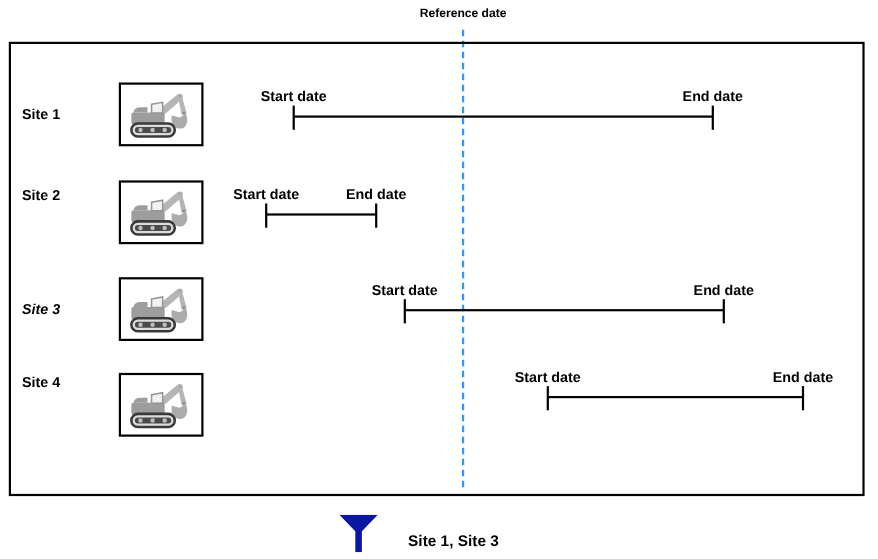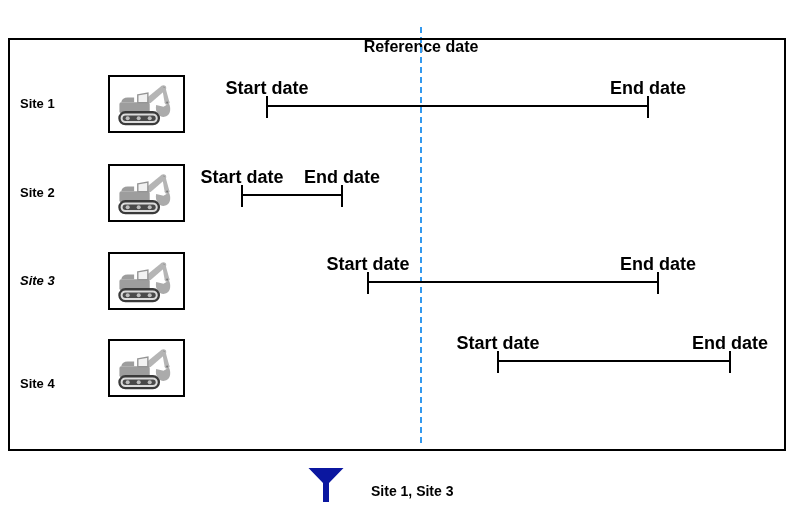--- a/index.html
+++ b/index.html
@@ -8,24 +8,23 @@
     position: relative;
     width: 798px;
     height: 508px;
     background: #ffffff;
     overflow: hidden;
   }
   .ref-label {
     position: absolute;
     left: 346px; top: 4px; width: 150px;
     text-align: center;
-    font-size: 16px; font-weight: bold;
+    font-size: 11px; font-weight: bold;
     line-height: 16px;
     white-space: nowrap;
-    margin-top: 35px;
   }
   .ref-line {
     position: absolute;
     top: 27px; height: 416px; width: 0;
     border-left: 2px dashed #3399ee;
   }
   .frame {
     position: absolute;
     left: 8px; top: 38px; width: 778px; height: 413px;
     border: 2px solid #000;
@@ -48,21 +47,21 @@
     background: #fff;
     display: flex; align-items: center; justify-content: center;
   }
   .excavator { width: 67px; height: 50px; display: block; }
   .hline { position: absolute; height: 2px; background: #000; }
   .tick { position: absolute; width: 2px; height: 22px; background: #000; }
   .tick-label {
     position: absolute;
     width: 90px;
     text-align: center;
-    font-size: 18px; font-weight: bold;
+    font-size: 13px; font-weight: bold;
     line-height: 14px;
     white-space: nowrap;
   }
   .footer {
     position: absolute;
     left: 308px; top: 468px;
     display: flex; align-items: center;
   }
   .funnel { width: 36px; height: 34px; display: block; }
   .filter-label {
@@ -107,21 +106,21 @@
     <circle cx="16" cy="42.5" r="2.2" fill="#bdbdbd"></circle>
     <circle cx="28" cy="42.5" r="2.2" fill="#bdbdbd"></circle>
     <circle cx="40" cy="42.5" r="2.2" fill="#bdbdbd"></circle>
   </svg>
 </div>
       <div class="hline" style="left: 267px; top: 105px; width: 381px; background: rgb(0, 0, 0);"></div>
       <div class="tick" style="left: 266px; top: 96px; background: rgb(0, 0, 0);"></div>
       <div class="tick" style="left: 647px; top: 96px; background: rgb(0, 0, 0);"></div>
       <div class="tick-label" style="left: 222px; top: 81px;">Start date</div>
       <div class="tick-label" style="left: 603px; top: 81px;">End date</div>
-      <div class="site-label" style="top: 185px;">Site 2</div>
+      <div class="site-label" style="top: 170px;">Site 2</div>
       <div class="icon-box" style="top: 164px;">
   <svg class="excavator" viewBox="0 0 73 54" aria-hidden="true">
 
     <polygon points="33,27 36,21 53,7 57,12 41,26" fill="#b5b5b5"></polygon>
     <circle cx="55" cy="9.5" r="3" fill="#b5b5b5"></circle>
     <circle cx="55" cy="9.5" r="1.2" fill="#777"></circle>
     <polygon points="53,7.5 57.5,10.5 61.5,25 56.5,26.5" fill="#b5b5b5"></polygon>
     <circle cx="59" cy="25.5" r="2.6" fill="#b5b5b5"></circle>
     <circle cx="59" cy="25.5" r="1.1" fill="#777"></circle>
 
@@ -167,21 +166,21 @@
     <circle cx="16" cy="42.5" r="2.2" fill="#bdbdbd"></circle>
     <circle cx="28" cy="42.5" r="2.2" fill="#bdbdbd"></circle>
     <circle cx="40" cy="42.5" r="2.2" fill="#bdbdbd"></circle>
   </svg>
 </div>
       <div class="hline" style="left: 368px; top: 281px; width: 290px; background: rgb(0, 0, 0);"></div>
       <div class="tick" style="left: 367px; top: 272px; background: rgb(0, 0, 0);"></div>
       <div class="tick" style="left: 657px; top: 272px; background: rgb(0, 0, 0);"></div>
       <div class="tick-label" style="left: 323px; top: 257px;">Start date</div>
       <div class="tick-label" style="left: 613px; top: 257px;">End date</div>
-      <div class="site-label" style="top: 376px;">Site 4</div>
+      <div class="site-label" style="top: 340px;">Site 4</div>
       <div class="icon-box" style="top: 339px;">
   <svg class="excavator" viewBox="0 0 73 54" aria-hidden="true">
 
     <polygon points="33,27 36,21 53,7 57,12 41,26" fill="#b5b5b5"></polygon>
     <circle cx="55" cy="9.5" r="3" fill="#b5b5b5"></circle>
     <circle cx="55" cy="9.5" r="1.2" fill="#777"></circle>
     <polygon points="53,7.5 57.5,10.5 61.5,25 56.5,26.5" fill="#b5b5b5"></polygon>
     <circle cx="59" cy="25.5" r="2.6" fill="#b5b5b5"></circle>
     <circle cx="59" cy="25.5" r="1.1" fill="#777"></circle>
 

